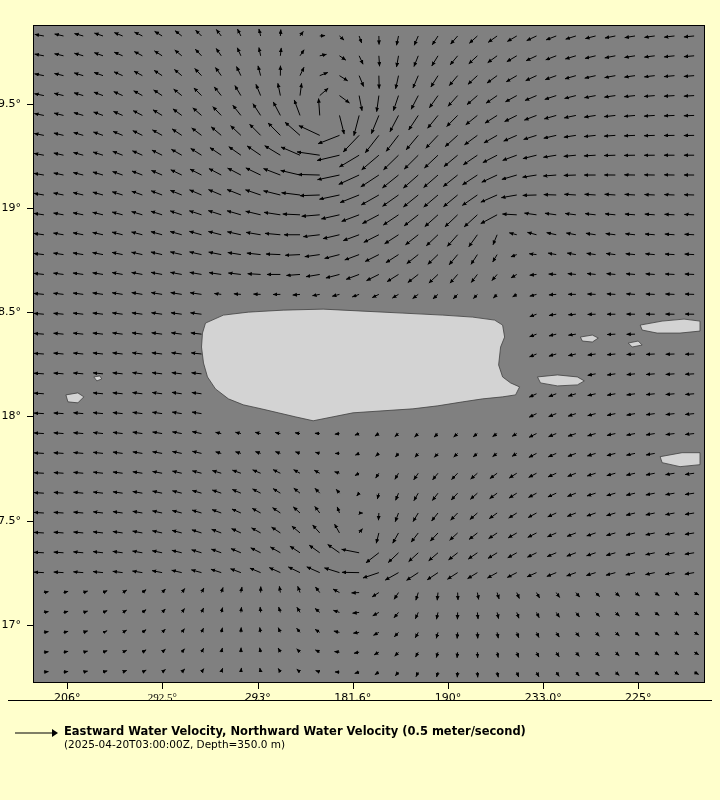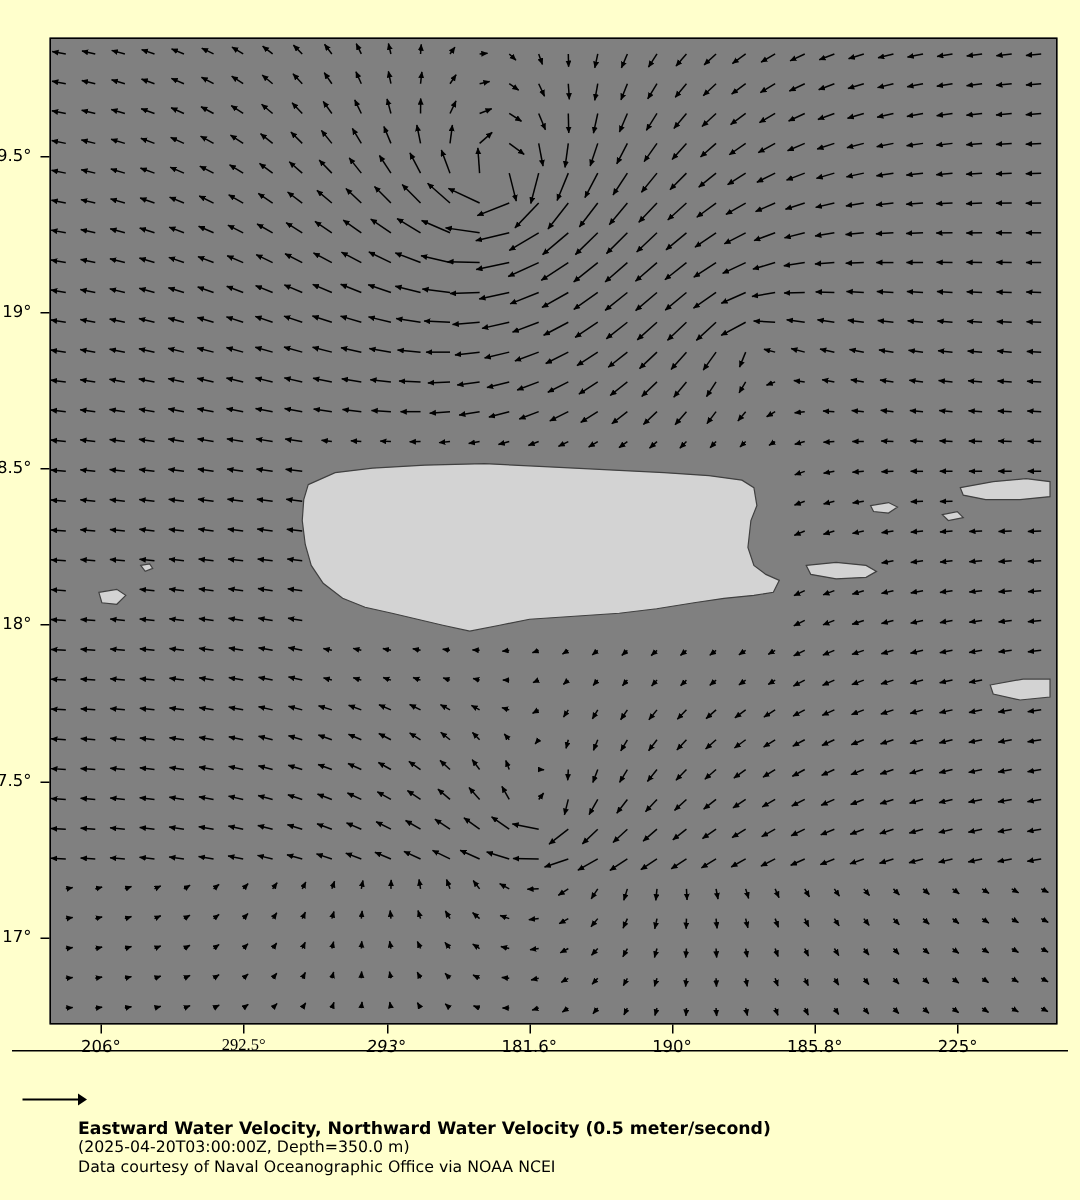--- a/index.html
+++ b/index.html
@@ -75,24 +75,23 @@
   }
   #legend-arrow {
     position: absolute;
     left: 14px;
     top: 26px;
     width: 44px;
     height: 14px;
   }
   #legend-text {
     position: absolute;
-    left: 52px;
+    left: 64px;
     top: 24px;
     width: 650px;
-    margin-top: 21px;
   }
   #legend-title {
     font-size: 11.5px;
     font-weight: bold;
     color: #000;
     line-height: 14px;
   }
   .legend-sub {
     font-size: 10.5px;
     color: #000;
@@ -1153,21 +1152,21 @@
       <div class="tick-label-x" style="left: 37.2663px; top: 691px;">206°</div>
       <div class="tick-mark-x" style="left: 162.45px; top: 683px;"></div>
       <div class="tick-label-x" style="left: 132.45px; top: 691px; font-family: Liberation Serif, serif;">292.5°</div>
       <div class="tick-mark-x" style="left: 257.635px; top: 683px;"></div>
       <div class="tick-label-x" style="left: 227.635px; top: 691px; font-style: italic;">293°</div>
       <div class="tick-mark-x" style="left: 352.819px; top: 683px;"></div>
       <div class="tick-label-x" style="left: 322.819px; top: 691px;">181.6°</div>
       <div class="tick-mark-x" style="left: 448.003px; top: 683px;"></div>
       <div class="tick-label-x" style="left: 418.003px; top: 691px;">190°</div>
       <div class="tick-mark-x" style="left: 543.187px; top: 683px;"></div>
-      <div class="tick-label-x" style="left: 513.187px; top: 691px;">185.8°</div>
+      <div class="tick-label-x" style="left: 513.187px; top: 691px;">233.0°</div>
       <div class="tick-mark-x" style="left: 638.371px; top: 683px;"></div>
       <div class="tick-label-x" style="left: 608.371px; top: 691px;">225°</div>
       <div class="tick-mark-y" style="left: 27px; top: 104.127px;"></div>
       <div class="tick-label-y" style="left: -39px; top: 97.1266px;">19.5°</div>
       <div class="tick-mark-y" style="left: 27px; top: 208.241px;"></div>
       <div class="tick-label-y" style="left: -39px; top: 201.241px;">19°</div>
       <div class="tick-mark-y" style="left: 27px; top: 312.354px;"></div>
       <div class="tick-label-y" style="left: -39px; top: 305.354px;">18.5°</div>
       <div class="tick-mark-y" style="left: 27px; top: 416.468px;"></div>
       <div class="tick-label-y" style="left: -39px; top: 409.468px;">18°</div>
@@ -1179,17 +1178,16 @@
 
   <div id="legend">
     <div id="legend-divider"></div>
     <svg id="legend-arrow" viewBox="0 0 44 14">
       <line x1="1" y1="7" x2="38" y2="7" stroke="#000" stroke-width="1.2"></line>
       <path d="M38,3 L44,7 L38,11 z" fill="#000"></path>
     </svg>
     <div id="legend-text">
       <div id="legend-title">Eastward Water Velocity, Northward Water Velocity (0.5 meter/second)</div>
       <div class="legend-sub">(2025-04-20T03:00:00Z, Depth=350.0 m)</div>
-      <div class="legend-sub">Data courtesy of Naval Oceanographic Office via NOAA NCEI</div>
     </div>
   </div>
 
 </div>
 
 </body></html>

